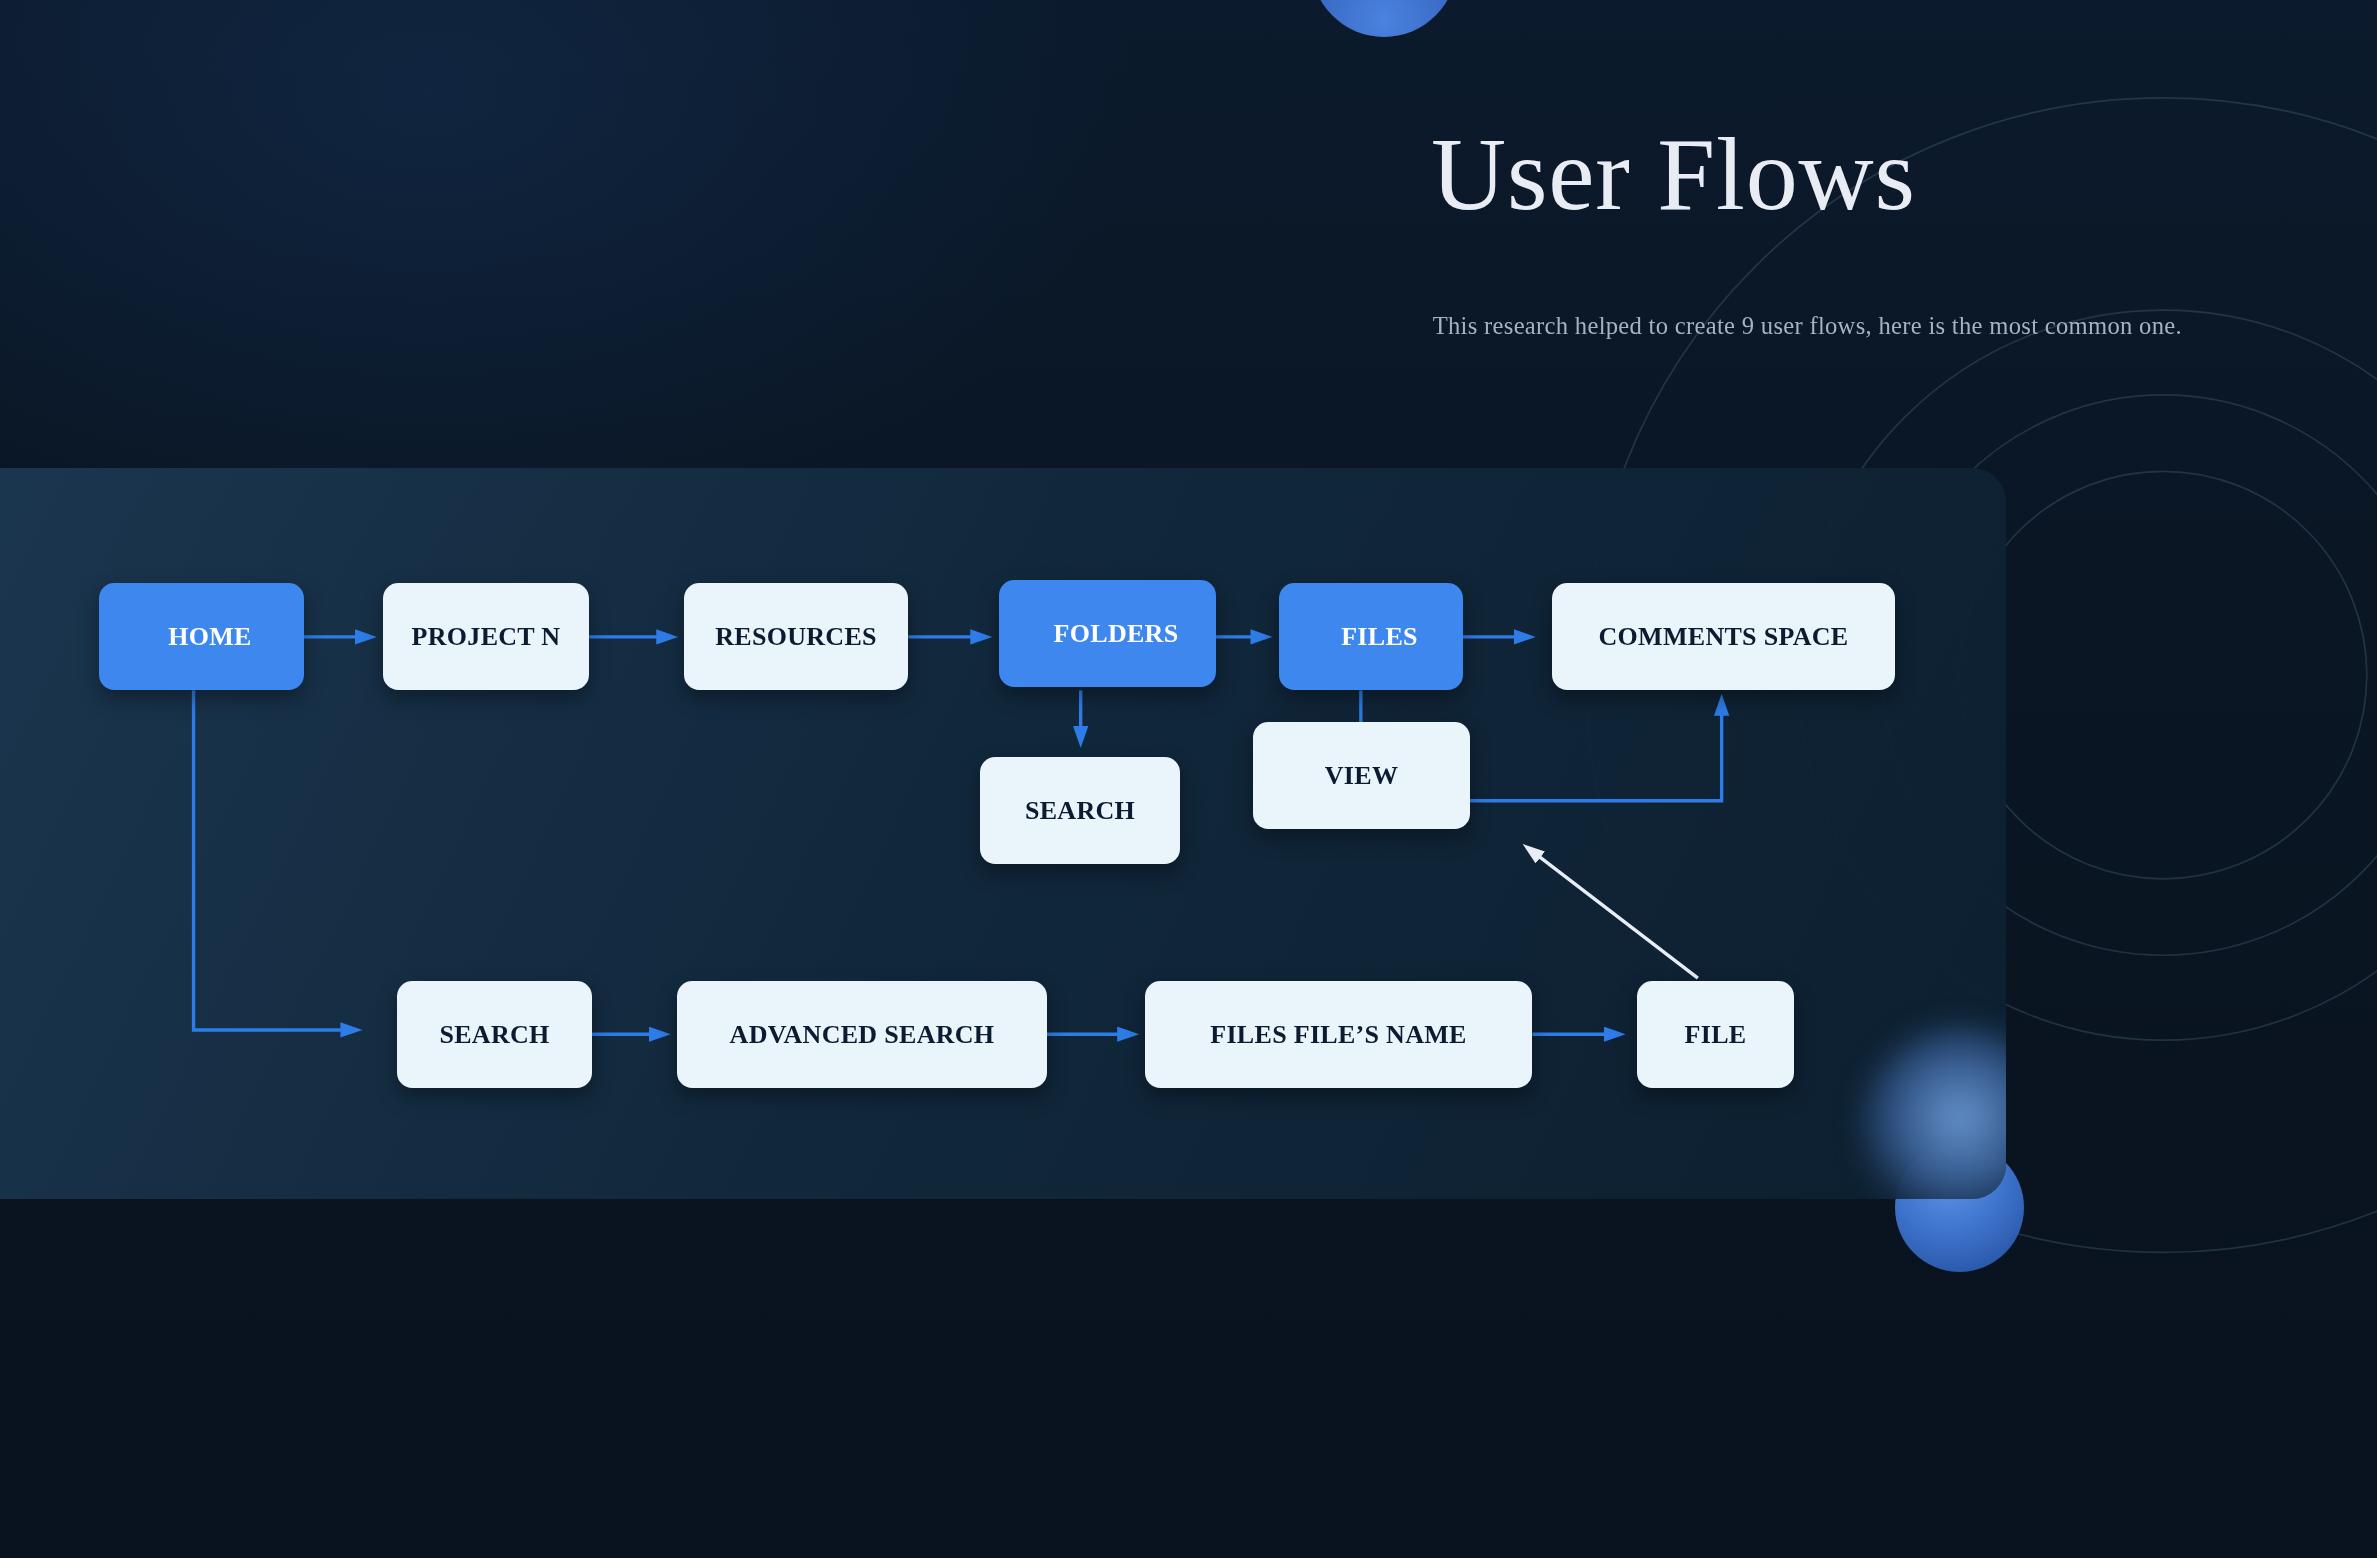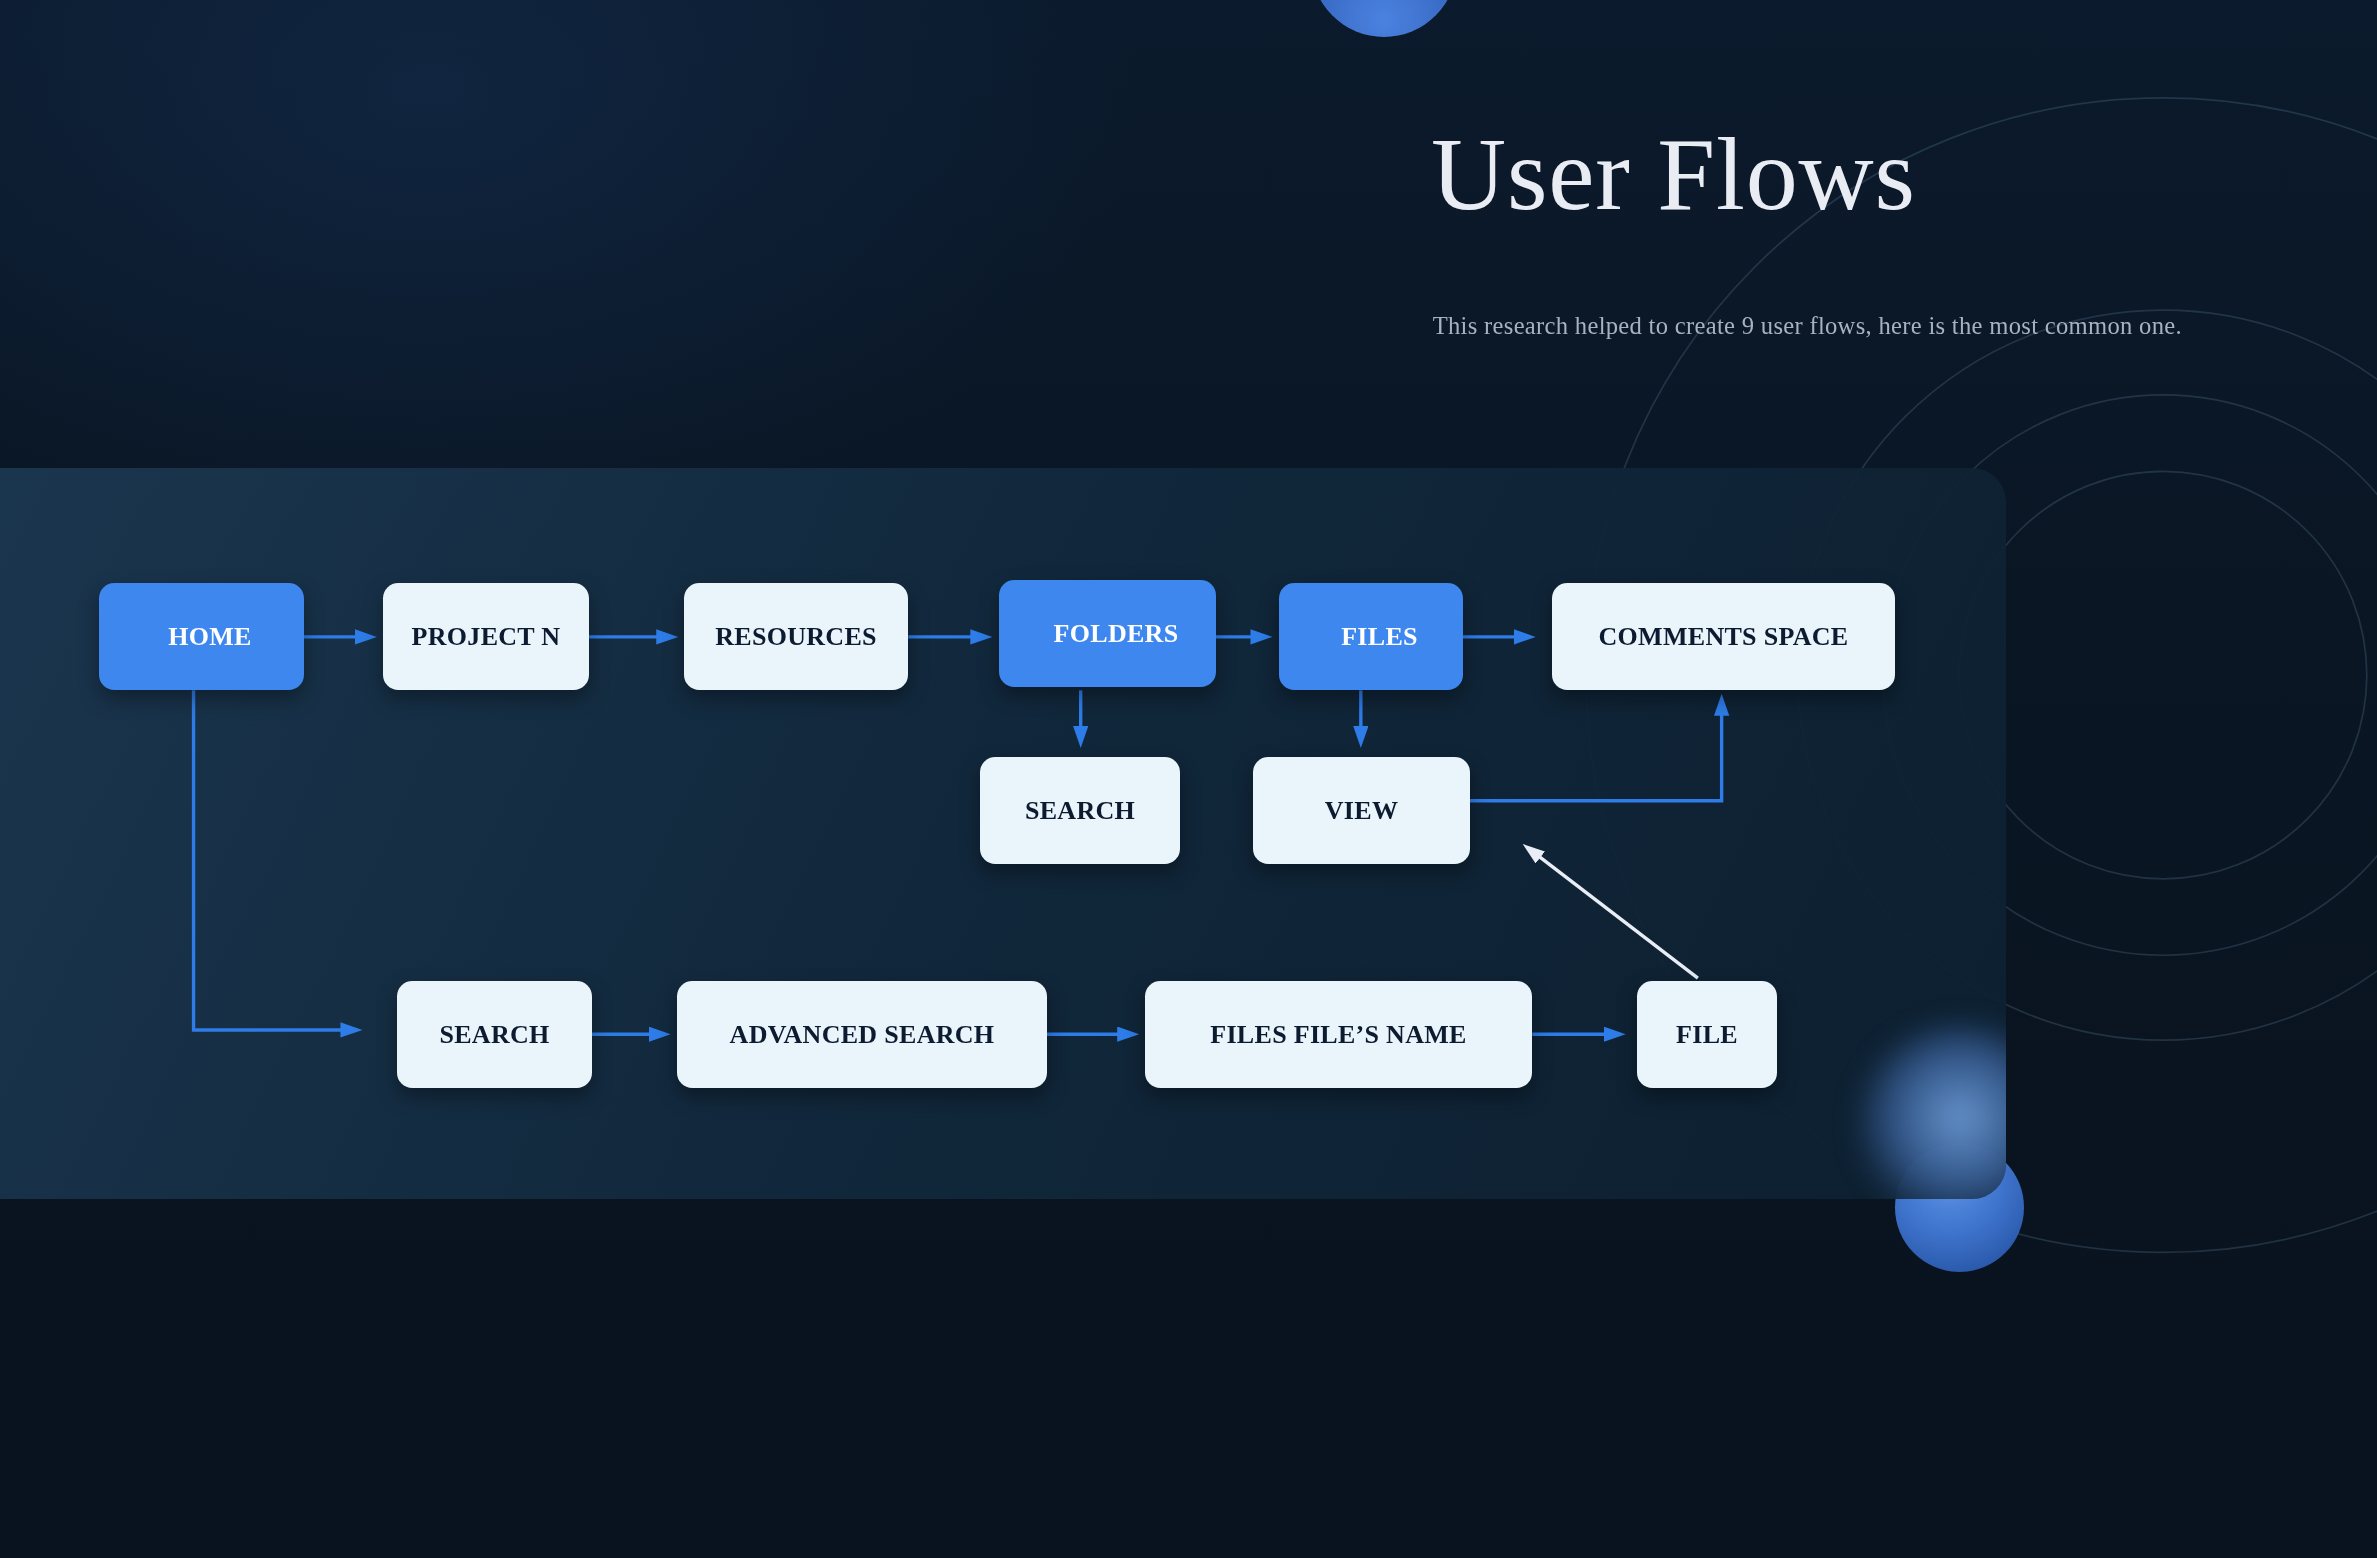--- a/index.html
+++ b/index.html
@@ -119,21 +119,21 @@
   </svg>
 
   <div class="node blue" style="left:99px;top:583px;width:188px">HOME</div>
   <div class="node light" style="left:383px;top:583px;width:206px">PROJECT N</div>
   <div class="node light" style="left:684px;top:583px;width:224px">RESOURCES</div>
   <div class="node blue" style="left:999px;top:580px;width:200px">FOLDERS</div>
   <div class="node blue" style="left:1279px;top:583px;width:167px">FILES</div>
   <div class="node light" style="left:1552px;top:583px;width:343px">COMMENTS SPACE</div>
 
   <div class="node light" style="left:980px;top:757px;width:200px">SEARCH</div>
-  <div class="node light" style="left:1253px;top:757px;width:217px">VIEW</div>
+  <div class="node light" style="left:1253px;top:722px;width:217px">VIEW</div>
 
   <div class="node light" style="left:397px;top:981px;width:195px">SEARCH</div>
   <div class="node light" style="left:677px;top:981px;width:370px">ADVANCED SEARCH</div>
   <div class="node light" style="left:1145px;top:981px;width:387px">FILES FILE’S NAME</div>
-  <div class="node light" style="left:1637px;top:981px;width:140px">FILE</div>
+  <div class="node light" style="left:1637px;top:981px;width:157px">FILE</div>
 
 </div>
 
 
 </body></html>

